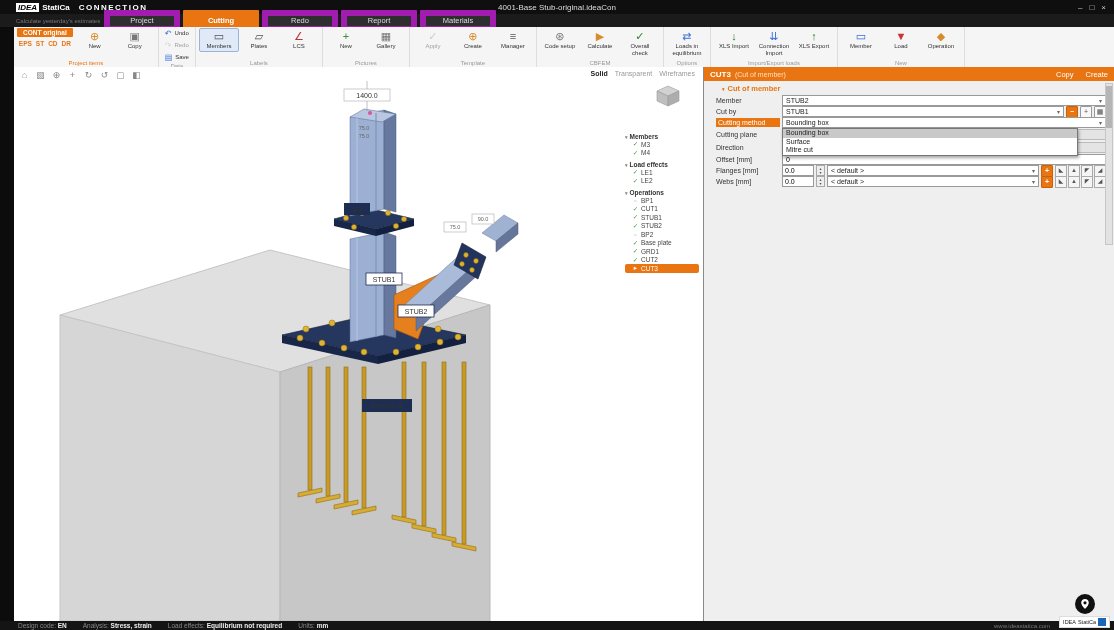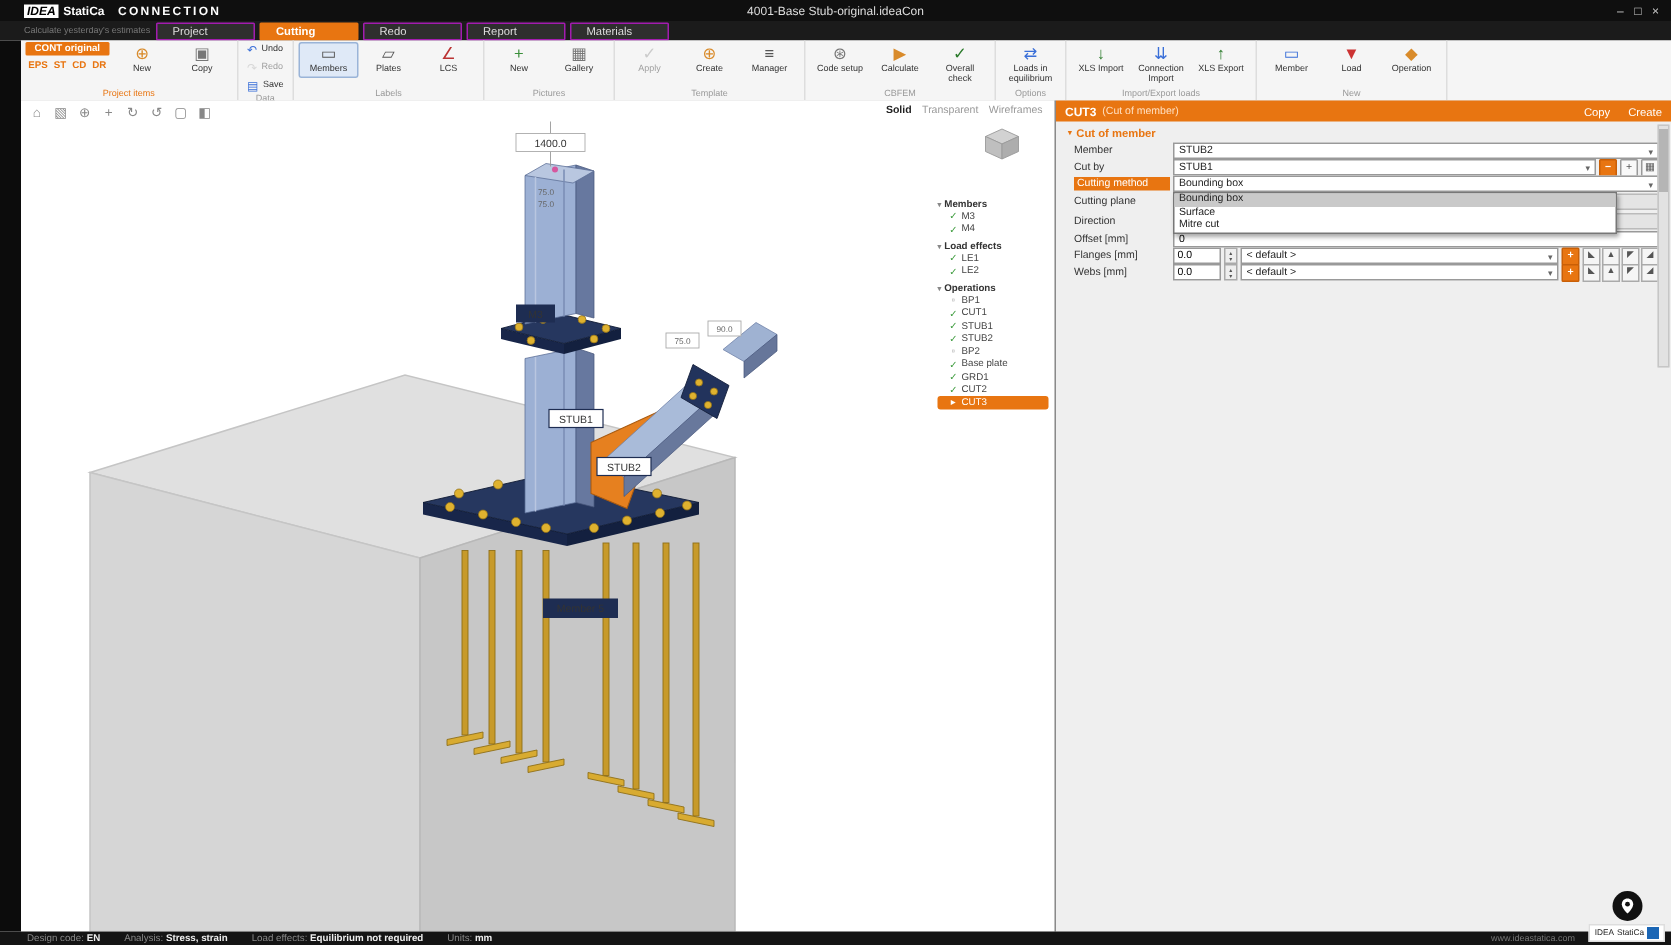--- a/index.html
+++ b/index.html
@@ -14,21 +14,21 @@
   .logo-statica{color:#fff;font-weight:bold;}
   .logo-app{margin-left:6px;font-weight:bold;letter-spacing:1.5px;font-size:8px;color:#fff;}
   .doc-title{position:absolute;left:50%;transform:translateX(-50%);font-size:8px;color:#ddd;white-space:nowrap;}
   .win-controls{margin-left:auto;display:flex;gap:7px;margin-right:8px;font-size:8px;color:#ccc;}
   .win-controls span{cursor:default;}
 
   
   .tabrow{position:absolute;top:14px;left:0;right:0;height:13px;background:#1b1b1b;display:flex;align-items:center;}
   .tagline{color:#777;font-size:6px;margin-left:16px;width:88px;white-space:nowrap;overflow:hidden;}
   #tabs{display:flex;gap:3px;}
-  .tab{min-width:44px;text-align:left;font-size:7.5px;color:#ddd;background:#2e2e2e;border:1px solid #a21caf;
+  .tab{min-width:44px;text-align:center;font-size:7.5px;color:#ddd;background:#2e2e2e;border:6px solid #a21caf;
     height:10px;line-height:10px;padding:0 10px;border-radius:1px;}
   .tab.active{background:#e87511;border-color:#e87511;color:#fff;font-weight:bold;}
 
   
   .left-strip{position:absolute;left:0;top:27px;width:14px;bottom:9px;background:#0c0c0c;}
   .ribbon{position:absolute;top:27px;left:14px;right:0;height:40px;background:#f5f5f5;
     border-bottom:1px solid #c9c9c9;display:flex;}
   #ribbon-groups{display:flex;}
   .rgroup{display:flex;flex-direction:column;border-right:1px solid #ddd;padding:1px 3px 0;}
   .rbody{display:flex;flex:1;align-items:flex-start;}
@@ -69,21 +69,21 @@
   svg.scene{position:absolute;top:0;left:0;}
   svg text{font-size:7px;fill:#333;text-anchor:middle;font-family:"Liberation Sans",sans-serif;}
   svg text.dim-sm{font-size:5.5px;fill:#666;}
 
   
   .props{position:absolute;top:67px;left:703px;right:0;bottom:9px;background:#efefef;border-left:1px solid #8a8a8a;}
   .props-header{height:14px;background:#e87511;color:#fff;display:flex;align-items:center;padding:0 6px;font-size:8px;gap:4px;}
   .ph-title{font-weight:bold;}
   .ph-sub{color:#ffe0c2;font-size:7px;}
   .ph-actions{margin-left:auto;display:flex;gap:12px;font-size:7.5px;}
-  .sec-title{display:flex;align-items:center;gap:3px;color:#e87511;font-size:7.5px;font-weight:bold;padding:3px 8px 2px;height:9px;}
+  .sec-title{display:flex;align-items:center;gap:3px;color:#e87511;font-size:7.5px;font-weight:bold;padding:3px 18px 2px;height:9px;}
   .sec-arrow{font-size:5px;}
   .prow{display:flex;align-items:center;height:11px;padding:0 8px 0 12px;gap:2px;}
   .prow.tall{height:13px;}
   .plabel{flex:0 0 64px;font-size:7px;color:#333;white-space:nowrap;}
   .plabel.hl{background:#e87511;color:#fff;padding:1px 2px;flex-basis:60px;}
   .combo{flex:1;height:9px;background:#fff;border:1px solid #999;display:flex;align-items:center;font-size:7px;
     padding:0 3px;color:#222;min-width:0;}
   .combo .carr{margin-left:auto;color:#666;font-size:6px;}
   .combo.ghost{background:#e4e4e4;border-color:#bbb;}
   .input{flex:1;height:9px;background:#fff;border:1px solid #999;font-size:7px;padding:0 3px;display:flex;align-items:center;}

